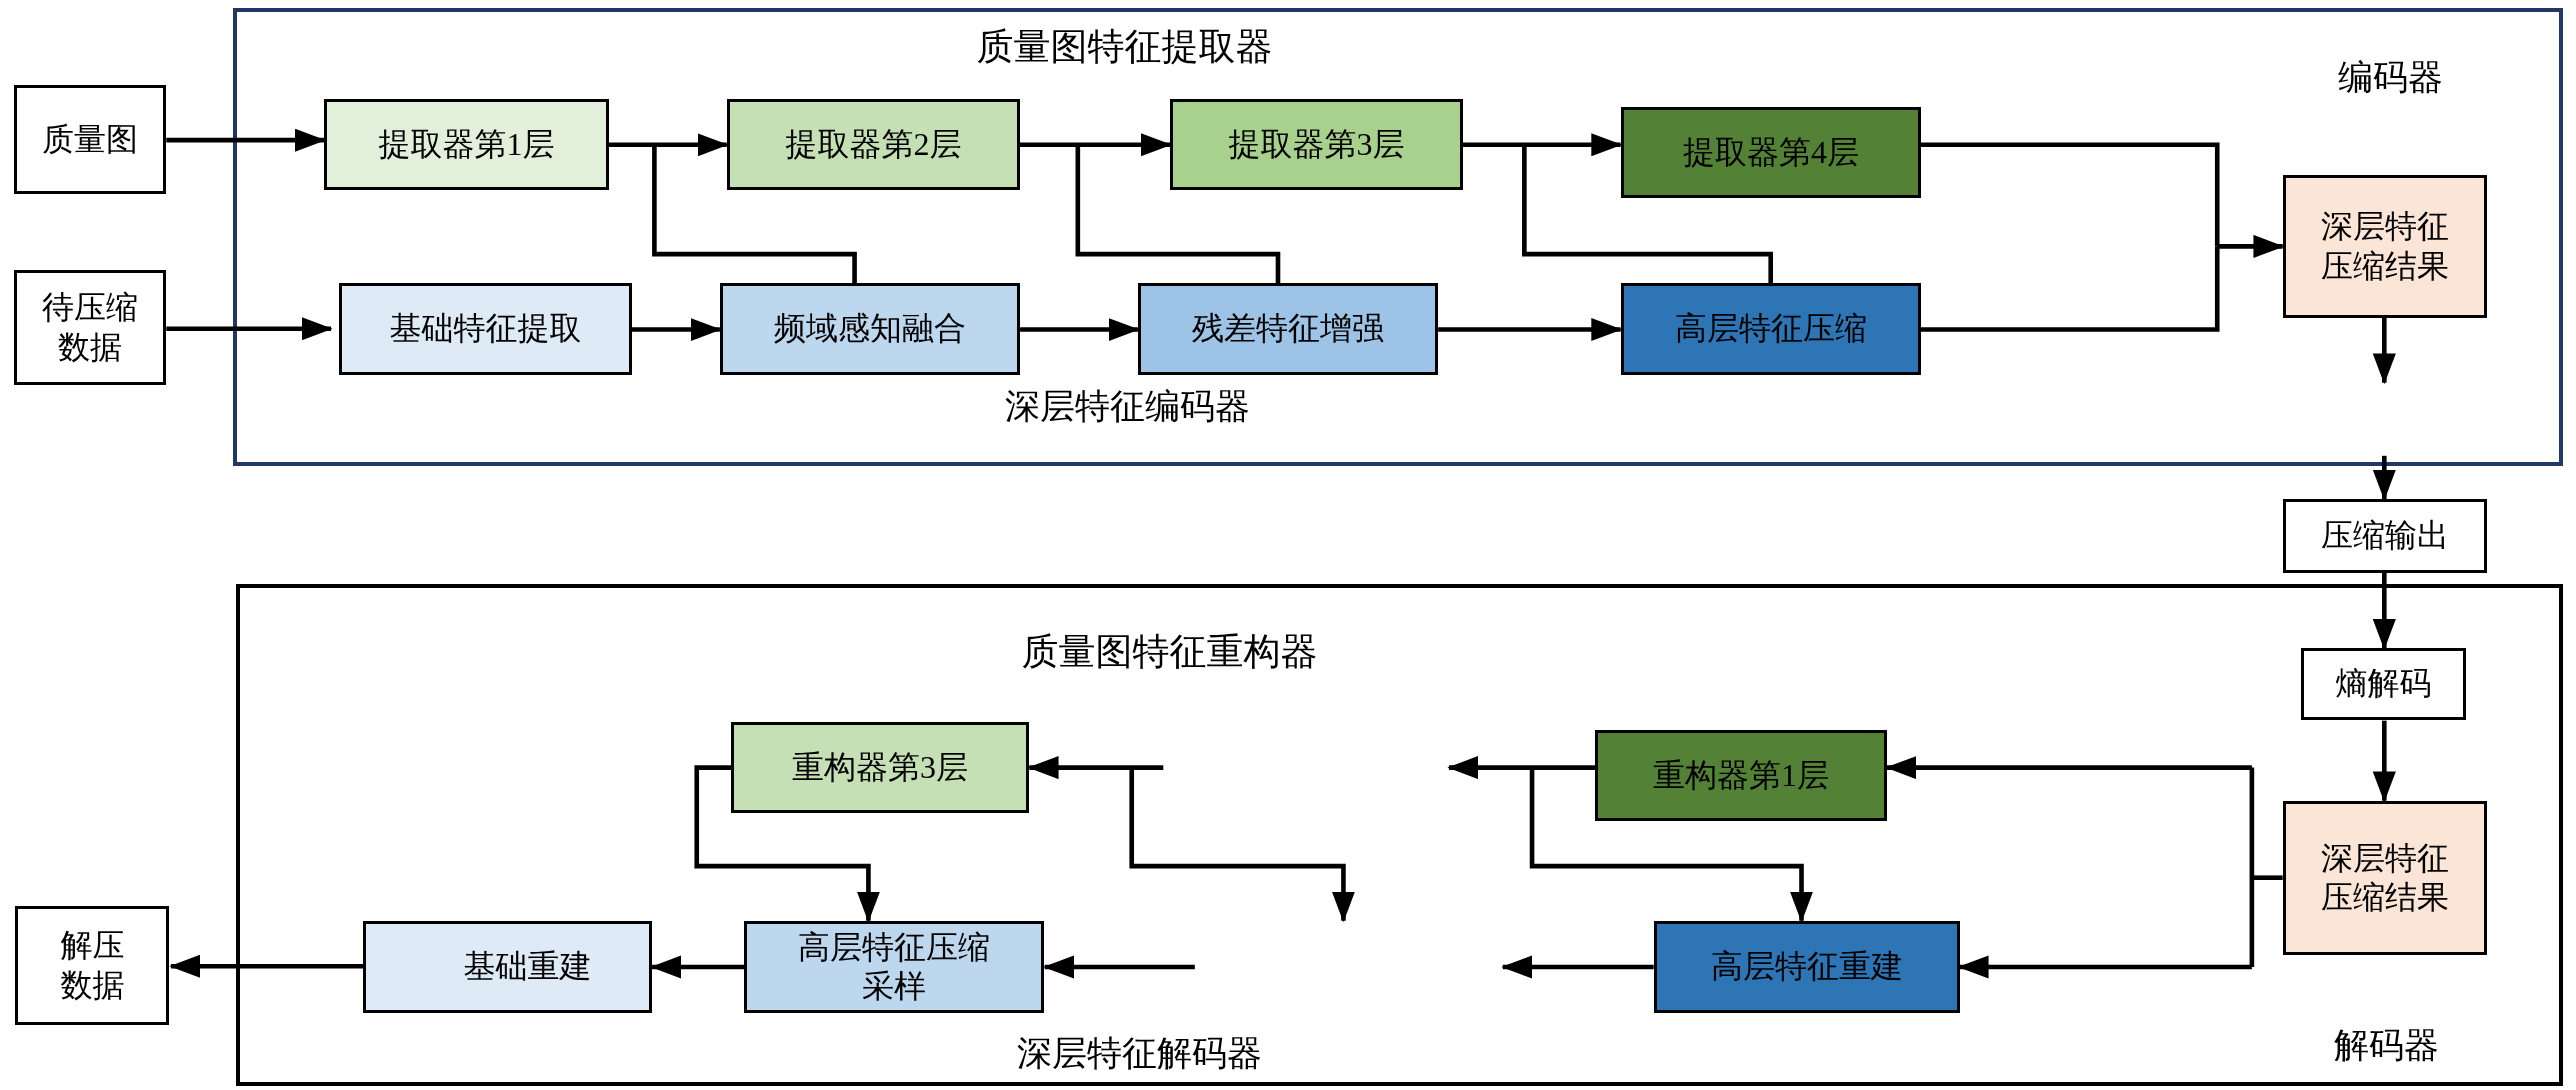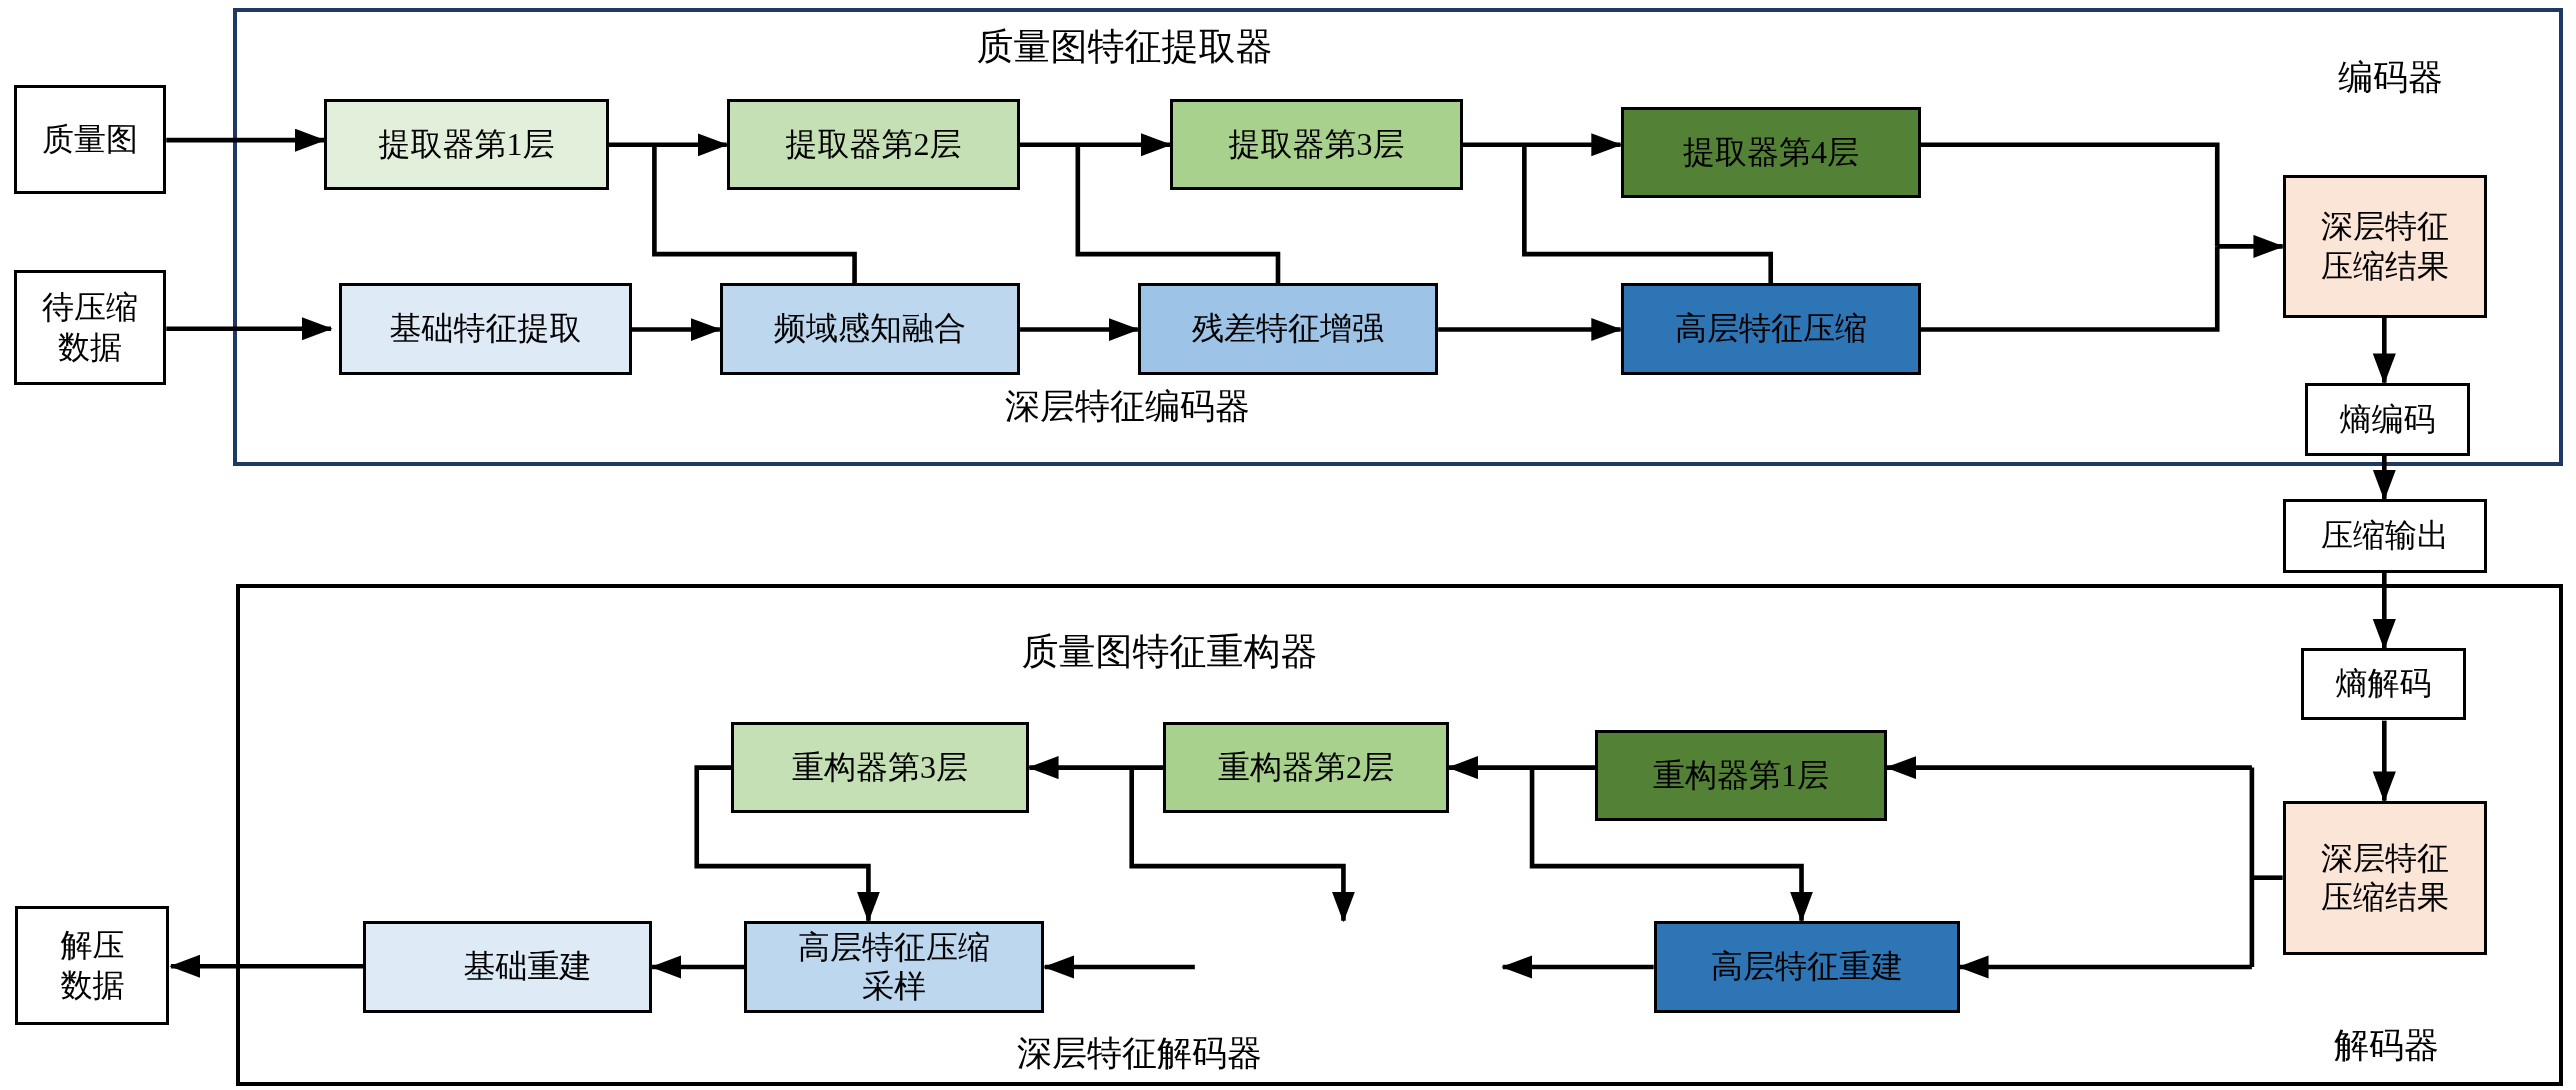--- a/index.html
+++ b/index.html
@@ -91,28 +91,26 @@
   <div class="box g3" style="left:1170px;top:99px;width:293px;height:91px;">提取器第3层</div>
   <div class="box g4" style="left:1621px;top:99px;width:300px;height:91px;">提取器第4层</div>
 
   <div class="box b1" style="left:331px;top:283px;width:293px;height:92px;margin-left:8px;">基础特征提取</div>
   <div class="box b2" style="left:720px;top:283px;width:300px;height:92px;">频域感知融合</div>
   <div class="box b3" style="left:1138px;top:283px;width:300px;height:92px;">残差特征增强</div>
   <div class="box b4" style="left:1621px;top:283px;width:300px;height:92px;">高层特征压缩</div>
 
   <div class="box peach" style="left:2283px;top:175px;width:204px;height:143px;">深层特征
 压缩结果</div>
-  <div class="box white" style="left:2305px;top:383px;width:165px;height:73px;">熵编码</div>
   <div class="box white" style="left:2283px;top:499px;width:204px;height:74px;">压缩输出</div>
   <div class="box white" style="left:2301px;top:648px;width:165px;height:72px;">熵解码</div>
   <div class="box peach" style="left:2283px;top:801px;width:204px;height:154px;">深层特征
 压缩结果</div>
 
   <div class="box g2" style="left:731px;top:722px;width:298px;height:91px;">重构器第3层</div>
-  <div class="box g3" style="left:1163px;top:722px;width:286px;height:91px;">重构器第2层</div>
   <div class="box g4" style="left:1595px;top:722px;width:292px;height:91px;">重构器第1层</div>
 
   <div class="box b1" style="left:363px;top:921px;width:289px;height:92px;padding-left:40px;">基础重建</div>
   <div class="box b2" style="left:744px;top:921px;width:300px;height:92px;">高层特征压缩
 采样</div>
   <div class="box b4" style="left:1654px;top:921px;width:306px;height:92px;">高层特征重建</div>
 
   <div class="box white" style="left:15.4px;top:906px;width:154px;height:119px;">解压
 数据</div>
 

